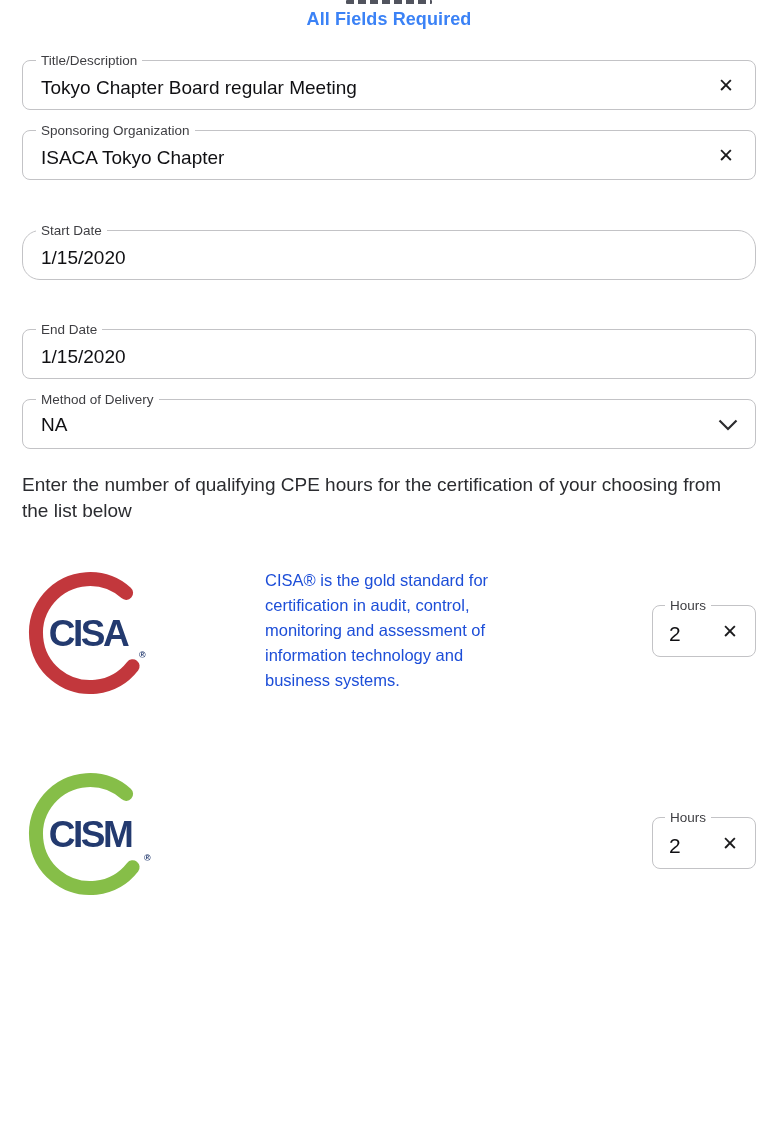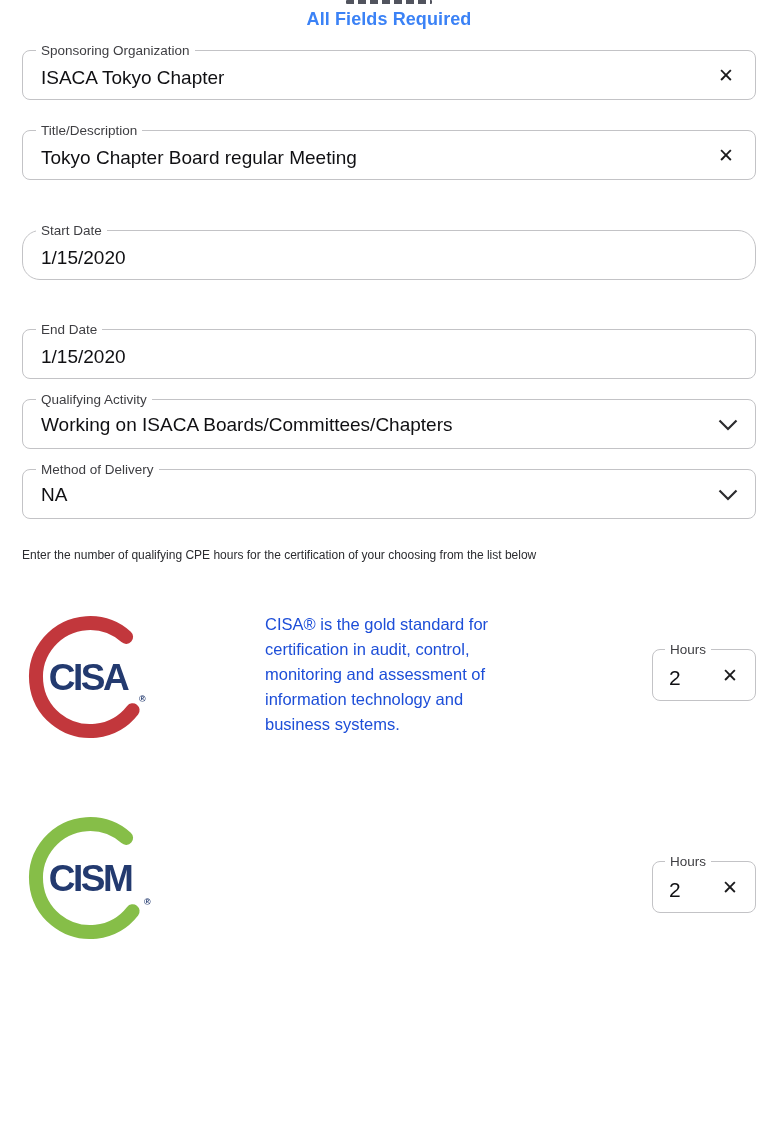--- a/index.html
+++ b/index.html
@@ -58,21 +58,21 @@
   }
 
   .mt30{margin-top:30px;} .mt20{margin-top:20px;} .mt50{margin-top:50px;border-radius:18px;} .mt49{margin-top:49px;}
 
   .section-heading{
     margin:31px 22px 0; font-size:28.5px; font-weight:bold;
     letter-spacing:-.4px; color:#17181d; line-height:1.15;
   }
   .section-intro{
     margin:23px 22px 0; max-width:712px;
-    font-size:12px; line-height:26px; color:#2b2c30;
+    font-size:19px; line-height:26px; color:#2b2c30;
   }
 
   .cert-row{ display:flex; align-items:flex-start; margin:42px 22px 0; }
   .cert-row.row-cism{ margin-top:66px; }
   .cert-logo{ width:143px; height:135px; flex:none; }
   .cert-logo svg{ display:block; width:143px; height:135px; }
   .logo-word{
     font-family:"Liberation Sans","DejaVu Sans",sans-serif;
     font-weight:bold; font-size:37px; letter-spacing:-2.5px;
   }
@@ -100,49 +100,42 @@
 
 <div>
 
   <div class="top-fragment"></div>
 
   <div class="center-head req-note">All Fields Required</div>
 
 
   <div class="form-area">
 
+    <div class="tf mt30">
+      <span class="tf-label">Title/Description</span>
+      <input class="tf-input" type="text" value="Tokyo Chapter Board regular Meeting" style="">
+      <button class="clear-btn" aria-label="clear"></button>
+    </div>
+
     <div class="tf mt20">
       <span class="tf-label">Sponsoring Organization</span>
       <input class="tf-input" type="text" value="ISACA Tokyo Chapter" style="">
-      <button class="clear-btn" aria-label="clear"></button>
-    </div>
-
-    <div class="tf mt30">
-      <span class="tf-label">Title/Description</span>
-      <input class="tf-input" type="text" value="Tokyo Chapter Board regular Meeting" style="">
       <button class="clear-btn" aria-label="clear"></button>
     </div>
 
     <div class="tf mt50">
       <span class="tf-label">Start Date</span>
       <input class="tf-input" type="text" value="1/15/2020" style="">
     </div>
 
     <div class="tf mt49">
       <span class="tf-label">End Date</span>
       <input class="tf-input" type="text" value="1/15/2020" style="">
     </div>
 
-    <div class="tf mt20">
-      <span class="tf-label">Qualifying Activity</span>
-      <span class="tf-value">Working on ISACA Boards/Committees/Chapters</span>
-      <svg class="chevron" viewBox="0 0 20 12">
-          <polyline points="1.5,1.5 10,10 18.5,1.5" fill="none" stroke="#2c2c2e" stroke-width="2.2"></polyline>
-        </svg>
-    </div>
 
     <div class="tf mt20">
       <span class="tf-label">Method of Delivery</span>
       <span class="tf-value">NA</span>
       <svg class="chevron" viewBox="0 0 20 12">
           <polyline points="1.5,1.5 10,10 18.5,1.5" fill="none" stroke="#2c2c2e" stroke-width="2.2"></polyline>
         </svg>
     </div>
 
   </div>

